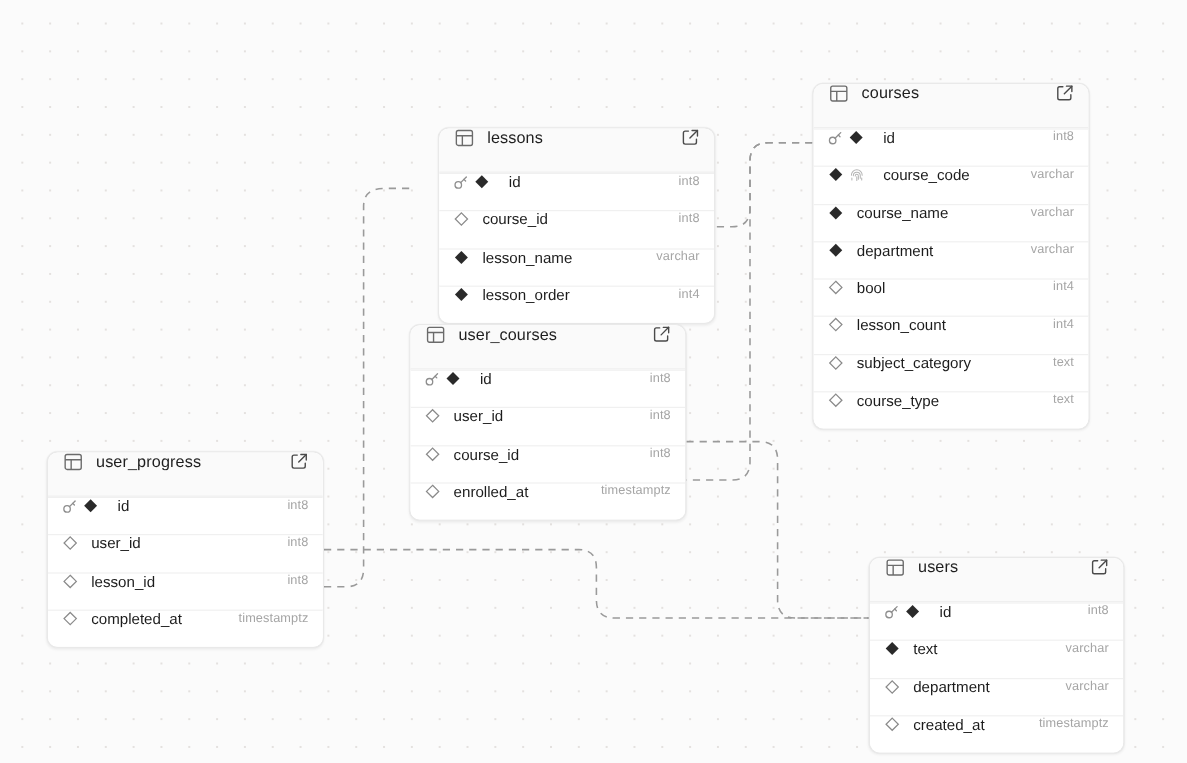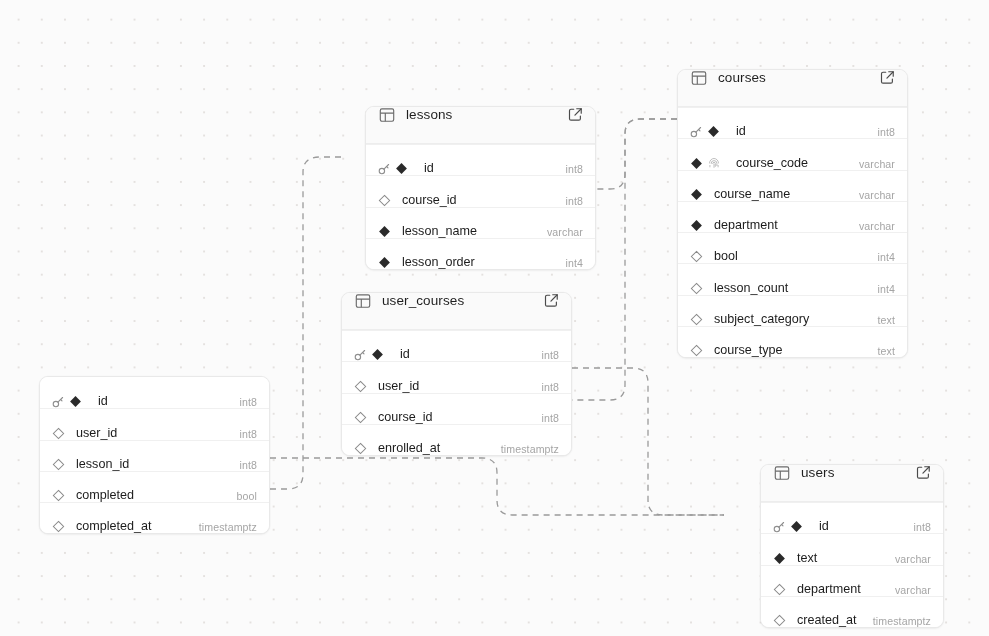--- a/index.html
+++ b/index.html
@@ -59,21 +59,21 @@
     overflow: hidden;
   }
   .tn-open {
     flex: 0 0 auto;
     width: 15px; height: 15px;
     display: block;
     cursor: pointer;
   }
   .tn-row {
     display: flex;
-    align-items: flex-end;
+    align-items: flex-start;
     height: 31.3px;
     padding: 0 12px 0 12px;
     border-top: 1px solid #f0f0f0;
     background: #ffffff;
     box-sizing: border-box;
   }
   .tn-row:first-of-type { border-top: none; }
   .row-icons {
     flex: 0 0 auto;
     width: 46px;
@@ -270,21 +270,21 @@
         <div class="tn-row">
           <div class="row-icons narrow">
             <svg class="ic" width="13" height="13" viewBox="0 0 13 13" fill="none" xmlns="http://www.w3.org/2000/svg">
               <path d="M6.5 1.4 L11.6 6.5 L6.5 11.6 L1.4 6.5 Z" stroke="#8b8b8b" stroke-width="1.05" fill="none"></path>
             </svg>
           </div>
           <div class="col-name">course_type</div>
           <div class="col-type">text</div>
         </div>
       </div>
-      <div class="table-node" style="left: 341px; top: 292px; width: 231px;">
+      <div class="table-node" style="left: 341px; top: 270px; width: 231px;">
         <div class="tn-header">
           <svg class="tbl-icon" viewBox="0 0 16 16" fill="none" xmlns="http://www.w3.org/2000/svg">
             <rect x="1.3" y="1.8" width="13.4" height="12.4" rx="1.6" stroke="#6b6b6b" stroke-width="1.15"></rect>
             <line x1="1.3" y1="6.1" x2="14.7" y2="6.1" stroke="#6b6b6b" stroke-width="1.15"></line>
             <line x1="6.3" y1="6.1" x2="6.3" y2="14.2" stroke="#6b6b6b" stroke-width="1.15"></line>
           </svg>
           <div class="tn-title">user_courses</div>
           <span style="display: flex;">
             <svg class="tn-open" viewBox="0 0 16 16" fill="none" xmlns="http://www.w3.org/2000/svg">
               <path d="M6.1 2.4H3.2c-.9 0-1.6.7-1.6 1.6v8.4c0 .9.7 1.6 1.6 1.6h8.4c.9 0 1.6-.7 1.6-1.6V9.6" stroke="#4a4a4a" stroke-width="1.25" stroke-linecap="round"></path>
@@ -329,20 +329,35 @@
           <div class="row-icons narrow">
             <svg class="ic" width="13" height="13" viewBox="0 0 13 13" fill="none" xmlns="http://www.w3.org/2000/svg">
               <path d="M6.5 1.4 L11.6 6.5 L6.5 11.6 L1.4 6.5 Z" stroke="#8b8b8b" stroke-width="1.05" fill="none"></path>
             </svg>
           </div>
           <div class="col-name">enrolled_at</div>
           <div class="col-type">timestamptz</div>
         </div>
       </div>
       <div class="table-node" style="left: 39px; top: 376px; width: 231px;">
+        <div class="tn-header">
+          <svg class="tbl-icon" viewBox="0 0 16 16" fill="none" xmlns="http://www.w3.org/2000/svg">
+            <rect x="1.3" y="1.8" width="13.4" height="12.4" rx="1.6" stroke="#6b6b6b" stroke-width="1.15"></rect>
+            <line x1="1.3" y1="6.1" x2="14.7" y2="6.1" stroke="#6b6b6b" stroke-width="1.15"></line>
+            <line x1="6.3" y1="6.1" x2="6.3" y2="14.2" stroke="#6b6b6b" stroke-width="1.15"></line>
+          </svg>
+          <div class="tn-title">user_progress</div>
+          <span style="display: flex;">
+            <svg class="tn-open" viewBox="0 0 16 16" fill="none" xmlns="http://www.w3.org/2000/svg">
+              <path d="M6.1 2.4H3.2c-.9 0-1.6.7-1.6 1.6v8.4c0 .9.7 1.6 1.6 1.6h8.4c.9 0 1.6-.7 1.6-1.6V9.6" stroke="#4a4a4a" stroke-width="1.25" stroke-linecap="round"></path>
+              <path d="M9.3 1.9h4.8v4.8" stroke="#4a4a4a" stroke-width="1.25" stroke-linecap="round" stroke-linejoin="round"></path>
+              <path d="M14.1 1.9L7.4 8.6" stroke="#4a4a4a" stroke-width="1.25" stroke-linecap="round"></path>
+            </svg>
+          </span>
+        </div>
         <div class="tn-row">
           <div class="row-icons wide2">
             <svg class="ic" width="12" height="12" viewBox="0 0 12 12" fill="none" xmlns="http://www.w3.org/2000/svg">
               <circle cx="3.9" cy="8.1" r="2.7" stroke="#8e8e8e" stroke-width="1.1"></circle>
               <path d="M5.9 6.2L10.6 1.5" stroke="#8e8e8e" stroke-width="1.1" stroke-linecap="round"></path>
               <path d="M8.6 3.5l1.4 1.4" stroke="#8e8e8e" stroke-width="1.1" stroke-linecap="round"></path>
             </svg>
             <svg class="ic" width="13" height="13" viewBox="0 0 13 13" xmlns="http://www.w3.org/2000/svg">
               <path d="M6.5 1.1 L11.9 6.5 L6.5 11.9 L1.1 6.5 Z" fill="#2a2a2a"></path>
             </svg>
@@ -367,34 +382,25 @@
           </div>
           <div class="col-name">lesson_id</div>
           <div class="col-type">int8</div>
         </div>
         <div class="tn-row">
           <div class="row-icons narrow">
             <svg class="ic" width="13" height="13" viewBox="0 0 13 13" fill="none" xmlns="http://www.w3.org/2000/svg">
               <path d="M6.5 1.4 L11.6 6.5 L6.5 11.6 L1.4 6.5 Z" stroke="#8b8b8b" stroke-width="1.05" fill="none"></path>
             </svg>
           </div>
-          <div class="col-name">completed</div>
-          <div class="col-type">bool</div>
-        </div>
-        <div class="tn-row">
-          <div class="row-icons narrow">
-            <svg class="ic" width="13" height="13" viewBox="0 0 13 13" fill="none" xmlns="http://www.w3.org/2000/svg">
-              <path d="M6.5 1.4 L11.6 6.5 L6.5 11.6 L1.4 6.5 Z" stroke="#8b8b8b" stroke-width="1.05" fill="none"></path>
-            </svg>
-          </div>
           <div class="col-name">completed_at</div>
           <div class="col-type">timestamptz</div>
         </div>
       </div>
-      <div class="table-node" style="left: 760px; top: 464px; width: 184px;">
+      <div class="table-node" style="left: 724px; top: 464px; width: 213px;">
         <div class="tn-header">
           <svg class="tbl-icon" viewBox="0 0 16 16" fill="none" xmlns="http://www.w3.org/2000/svg">
             <rect x="1.3" y="1.8" width="13.4" height="12.4" rx="1.6" stroke="#6b6b6b" stroke-width="1.15"></rect>
             <line x1="1.3" y1="6.1" x2="14.7" y2="6.1" stroke="#6b6b6b" stroke-width="1.15"></line>
             <line x1="6.3" y1="6.1" x2="6.3" y2="14.2" stroke="#6b6b6b" stroke-width="1.15"></line>
           </svg>
           <div class="tn-title">users</div>
           <span style="display: flex;">
             <svg class="tn-open" viewBox="0 0 16 16" fill="none" xmlns="http://www.w3.org/2000/svg">
               <path d="M6.1 2.4H3.2c-.9 0-1.6.7-1.6 1.6v8.4c0 .9.7 1.6 1.6 1.6h8.4c.9 0 1.6-.7 1.6-1.6V9.6" stroke="#4a4a4a" stroke-width="1.25" stroke-linecap="round"></path>

